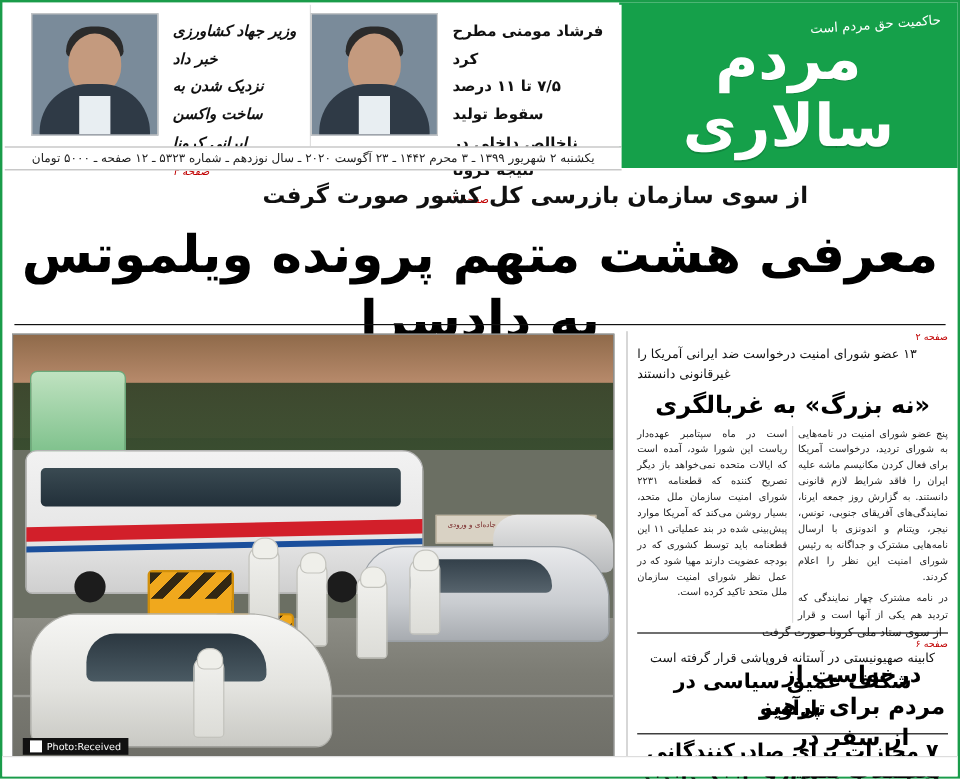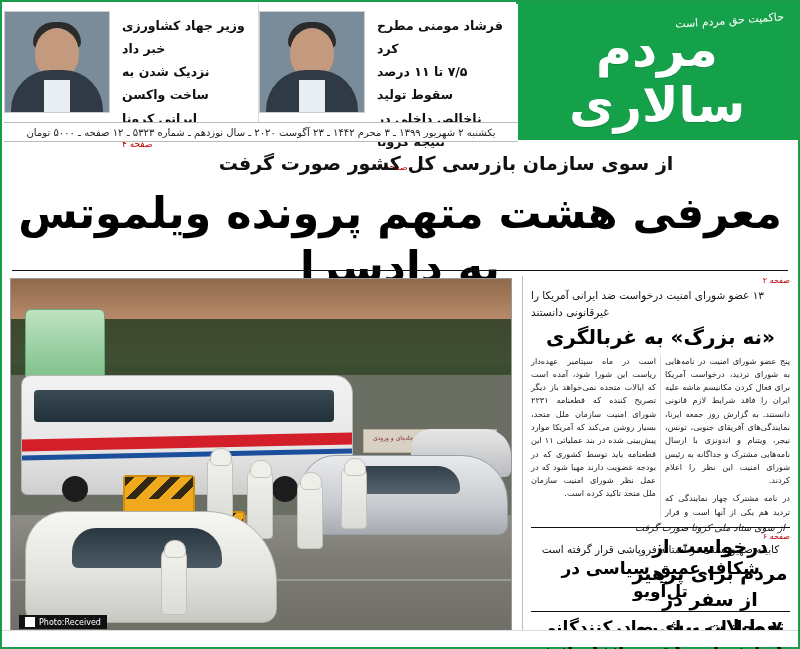--- a/index.html
+++ b/index.html
@@ -55,21 +55,21 @@
   .teaser{
     position:relative;
     height:118px;
     box-sizing:border-box;
     background:#fff;
     display:flex;
     flex-direction:row-reverse;
     align-items:flex-start;
   }
   .teaser.t1{width:260px;border-left:1px solid #d8d8d8;}
-  .teaser.t2{width:254px;}
+  .teaser.t2{width:232px;font-style:italic;}
   .teaser .ttext{
     flex:1;
     padding:10px 8px 0 6px;
     text-align:left;
     direction:rtl;
     font-size:12.5px;
     line-height:1.85;
     color:#111;
     font-weight:bold;
   }
@@ -270,21 +270,21 @@
     padding:2px 6px;direction:ltr;font-family:"DejaVu Sans",sans-serif;
     display:flex;align-items:center;gap:4px;
   }
   .photo-credit .sq{width:10px;height:10px;background:#fff;display:inline-block;}
 
   
   .photo-side{
     position:absolute;top:520px;right:8px;width:160px;
     direction:rtl;text-align:center;
   }
-  .photo-side .ps-kicker{font-size:9.5px;color:#111;margin-bottom:0;font-style:italic;}
+  .photo-side .ps-kicker{font-size:9.5px;color:#111;margin-bottom:16px;}
   .photo-side .ps-title{font-size:19px;font-weight:bold;color:#000;line-height:1.4;}
 
   
   .brandstrip{
     position:absolute;bottom:4px;left:300px;
     font-size:10px;color:#666;direction:rtl;
   }
   .bottombar{
     position:absolute;bottom:0;left:0;width:796px;height:16px;
     border-top:1px solid #ddd;background:#fff;

